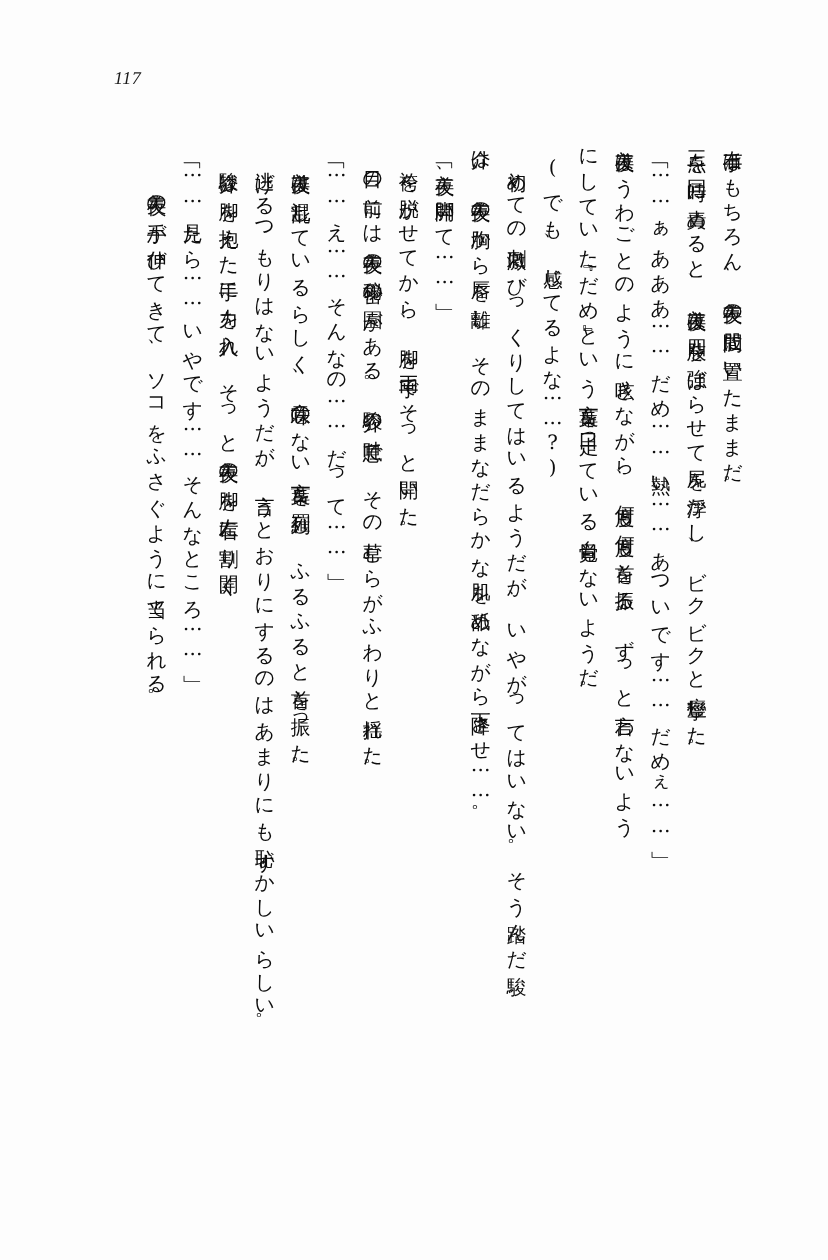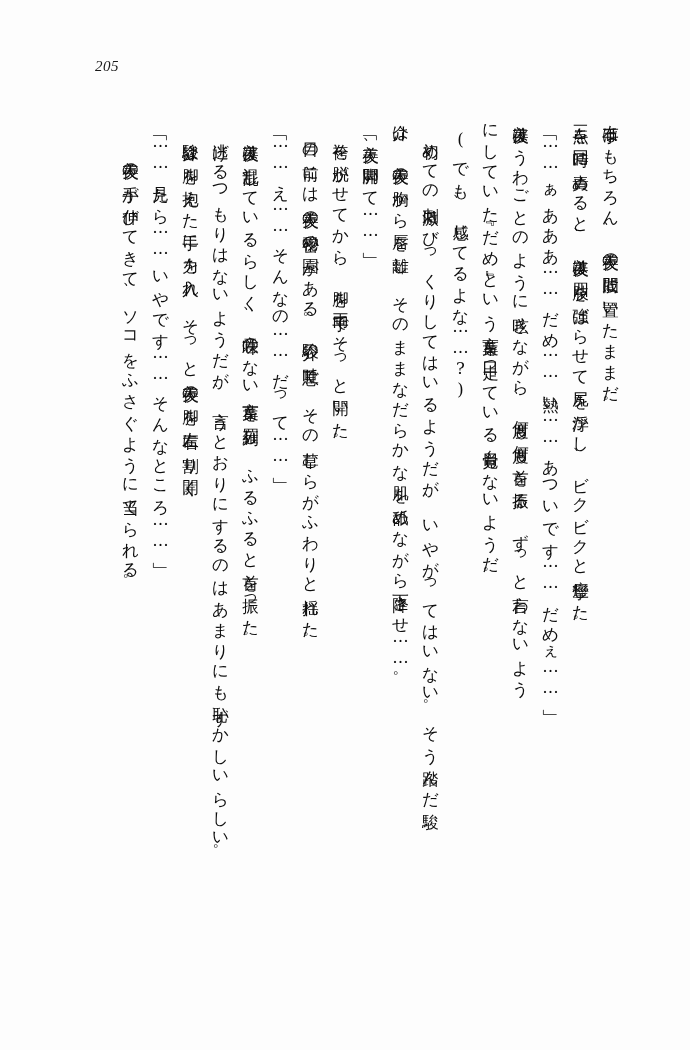--- a/index.html
+++ b/index.html
@@ -69,21 +69,21 @@
   }
   .col.indent2 {
     padding-top: 36px;
   }
 </style>
 </head>
 <body>
 
 <div class="page">
 
-  <div class="page-number">205</div>
+  <div class="page-number">117</div>
 
   <div class="text-body">
     <div class="col">右手はもちろん、美夜の股間に置いたままだ。</div>
     <div class="col">三点を同時に責めると、美夜は四肢を強ばらせて尻を浮かし、ビクビクと痙攣した。</div>
     <div class="col indent">「……ぁあああ……だめ……熱い……あついです……だめぇ……」</div>
     <div class="col">美夜はうわごとのように呟きながら、何度も何度も首を振る。ずっと言わないよう</div>
     <div class="col">にしていた『だめ』という言葉を口走っている自覚もないようだ。</div>
     <div class="col indent">(でも、感じてるよな……?)</div>
     <div class="col indent">初めての刺激にびっくりしてはいるようだが、いやがってはいない。そう踏んだ駿</div>
     <div class="col">介は、美夜の胸から唇を離し、そのままなだらかな肌を舐めながら下降させ……。</div>

